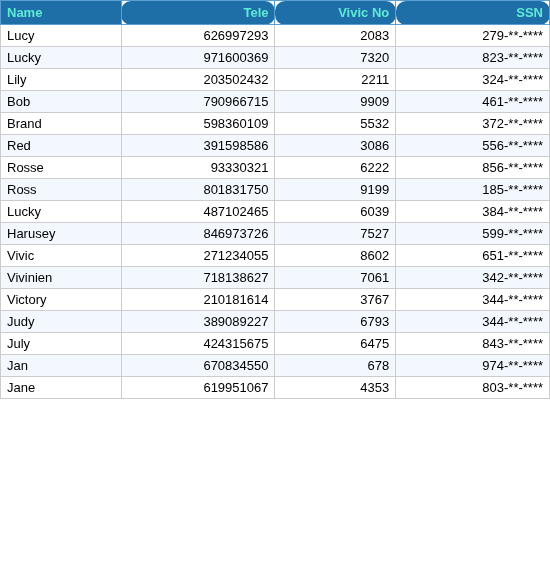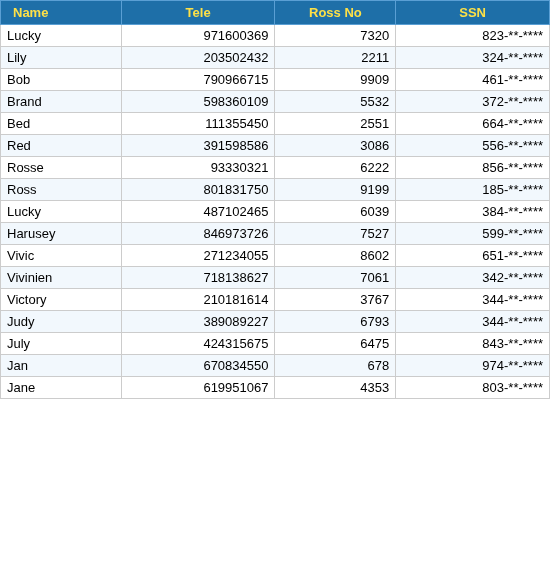--- a/index.html
+++ b/index.html
@@ -13,58 +13,65 @@
       font-family: Arial, sans-serif;
       font-size: 13px;
       background: #fff;
     }
     table {
       border-collapse: collapse;
       width: 100%;
     }
     th {
       background-color: #1e6fa8;
-      color: #fde047;
+      color: #5eead4;
       text-align: left;
-      padding: 4px 12px;
+      padding: 4px 6px;
       border: 1px solid #5a9fd4;
       font-weight: bold;
     }
     td {
       padding: 3px 6px;
       border: 1px solid #ccc;
       color: #000;
     }
     tr:nth-child(even) td {
       background-color: #f2f8fd;
     }
     tr:nth-child(odd) td {
       background-color: #ffffff;
     }
     .col-name { width: 110px; }
     .col-tele { width: 140px; text-align: right; }
     .col-staff { width: 110px; text-align: right; }
     .col-ssn { width: 140px; text-align: right; margin-top: 44px; }
     th.col-tele, th.col-staff, th.col-ssn {
-      text-align: center;
+      text-align: right;
+      border-radius: 10px;
     }
   </style>
 </head>
 <body>
 
 <table>
   <thead>
     <tr>
       <th class="col-name">Name</th>
       <th class="col-tele">Tele</th>
-      <th class="col-staff">Ross No</th>
+      <th class="col-staff">Vivic No</th>
       <th class="col-ssn">SSN</th>
     </tr>
   </thead>
   <tbody id="table-body">
+  <tr>
+        <td class="col-name">Lucy</td>
+        <td class="col-tele">626997293</td>
+        <td class="col-staff">2083</td>
+        <td class="col-ssn">279-**-****</td>
+      </tr>
       <tr>
         <td class="col-name">Lucky</td>
         <td class="col-tele">971600369</td>
         <td class="col-staff">7320</td>
         <td class="col-ssn">823-**-****</td>
       </tr>
       <tr>
         <td class="col-name">Lily</td>
         <td class="col-tele">203502432</td>
         <td class="col-staff">2211</td>
@@ -74,26 +81,20 @@
         <td class="col-name">Bob</td>
         <td class="col-tele">790966715</td>
         <td class="col-staff">9909</td>
         <td class="col-ssn">461-**-****</td>
       </tr>
       <tr>
         <td class="col-name">Brand</td>
         <td class="col-tele">598360109</td>
         <td class="col-staff">5532</td>
         <td class="col-ssn">372-**-****</td>
-      </tr>
-      <tr>
-        <td class="col-name">Bed</td>
-        <td class="col-tele">111355450</td>
-        <td class="col-staff">2551</td>
-        <td class="col-ssn">664-**-****</td>
       </tr>
       <tr>
         <td class="col-name">Red</td>
         <td class="col-tele">391598586</td>
         <td class="col-staff">3086</td>
         <td class="col-ssn">556-**-****</td>
       </tr>
       <tr>
         <td class="col-name">Rosse</td>
         <td class="col-tele">93330321</td>

